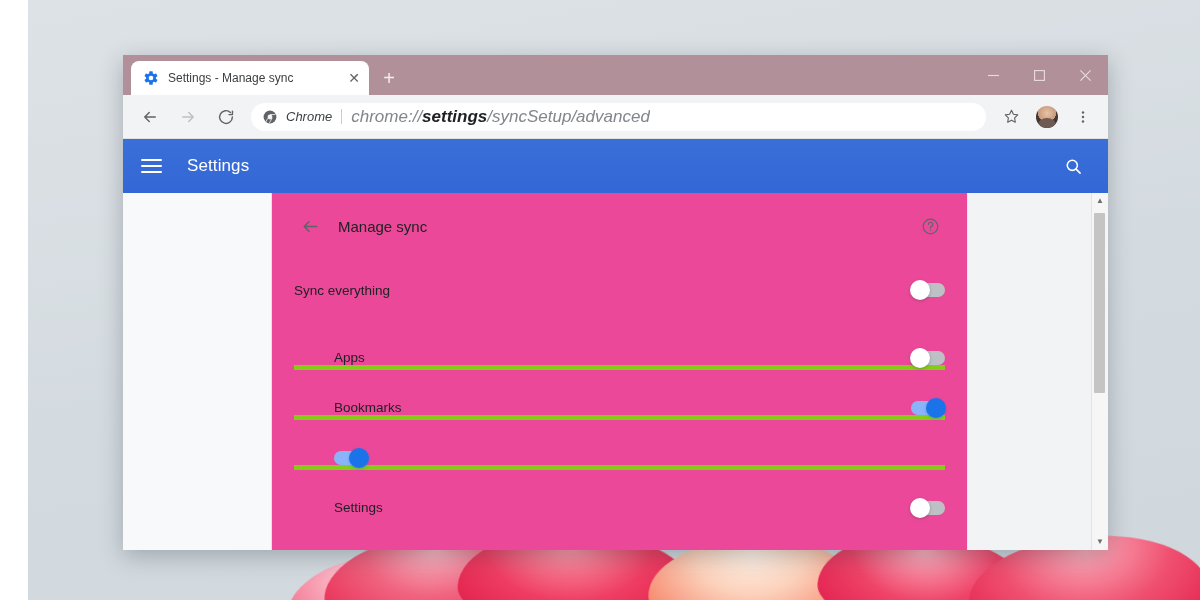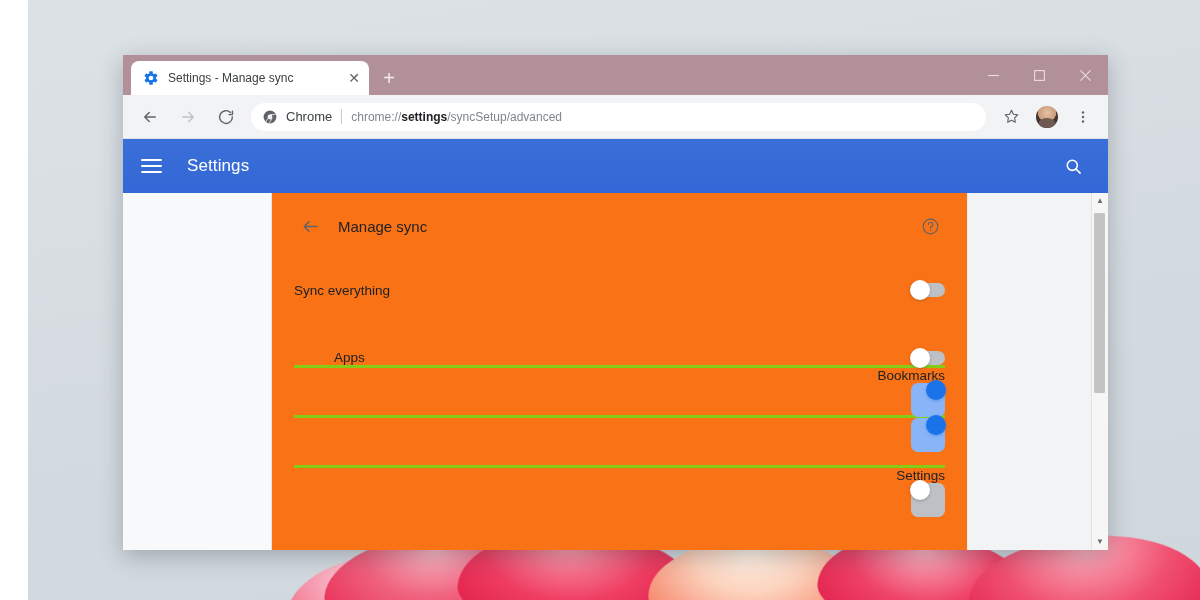--- a/index.html
+++ b/index.html
@@ -122,29 +122,30 @@
   #omnibox {
     flex: 1 1 auto;
     height: 28px; margin: 0 8px 0 6px;
     background: #fff;
     border-radius: 14px;
     display: flex; align-items: center;
     padding: 0 12px;
     box-sizing: border-box;
     font-size: 13px;
     overflow: hidden;
+    font-style: italic;
   }
   #omnibox-security-icon { width: 14px; height: 14px; flex: 0 0 14px; margin-right: 9px; }
   #omnibox-scheme-label { color: #3c4043; font-size: 13px; white-space: nowrap; }
   #omnibox-separator {
     width: 1px; height: 15px; background: #c9ccce;
     margin: 0 9px; flex: 0 0 1px;
   }
   #omnibox-url {
-    color: #80868b; font-size: 12px; white-space: nowrap;
+    color: #80868b; font-size: 17px; white-space: nowrap;
     overflow: hidden; text-overflow: ellipsis;
   }
   #omnibox-url b { color: #202124; font-weight: 700; }
   .tb-icon {
     width: 30px; height: 30px; margin: 0 2px;
     display: flex; align-items: center; justify-content: center;
     color: #5f6368; border-radius: 50%; flex: 0 0 30px;
   }
   #avatar-button { margin: 0 4px; }
   #avatar {
@@ -200,21 +201,21 @@
     border-right: 1px solid #e0e2e4;
   }
   #settings-main {
     flex: 1 1 auto;
     background: #f1f3f4;
     position: relative;
     overflow: hidden;
   }
   #settings-card {
     width: 695px;
-    background: #f97316;
+    background: #ec4899;
     min-height: 100%;
     box-sizing: border-box;
     padding: 0 22px 0 22px;
     box-shadow: 0 0 0 1px rgba(0,0,0,.035);
   }
 
   #subpage-header {
     height: 62px;
     display: flex; align-items: center;
     padding-top: 4px;
@@ -232,21 +233,21 @@
     color: #5f6368; border-radius: 50%;
   }
 
   #sync-rows { padding-top: 10px; }
   .sync-row {
     display: flex; align-items: center;
     height: 50px;
     box-sizing: border-box;
   }
   .sync-row.indented { padding-left: 40px; align-items: flex-end; }
-  .sync-row.divided { border-top: 3px solid #84cc16; flex-direction: column; }
+  .sync-row.divided { border-top: 5px solid #84cc16; }
   .sync-label { flex: 1 1 auto; font-size: 13.5px; color: #202124; }
 
   
   .toggle { width: 34px; height: 14px; border-radius: 7px; position: relative; flex: 0 0 34px; }
   .toggle .knob {
     position: absolute; top: -3px;
     width: 20px; height: 20px; border-radius: 50%;
     box-shadow: 0 1px 3px rgba(60,64,67,.35);
   }
   .toggle.off { background: #bdc1c6; }

